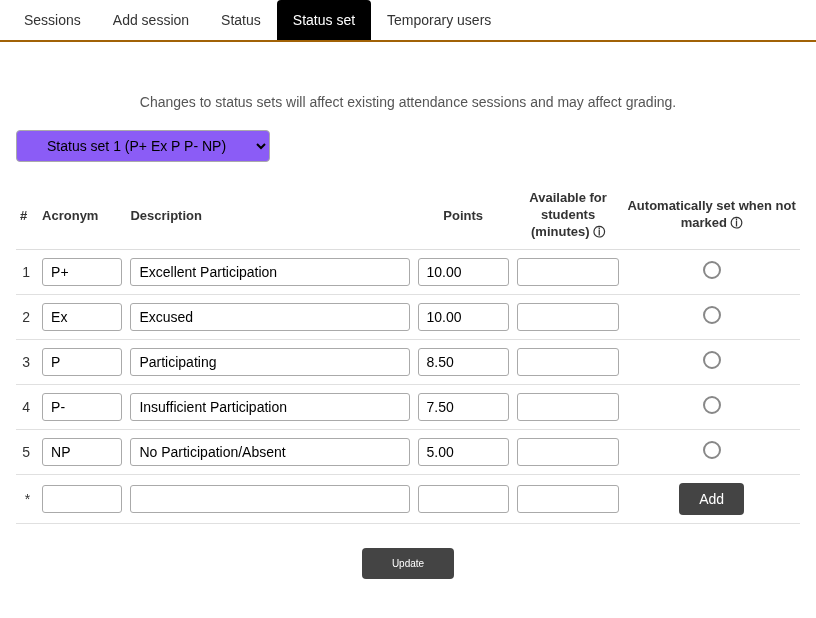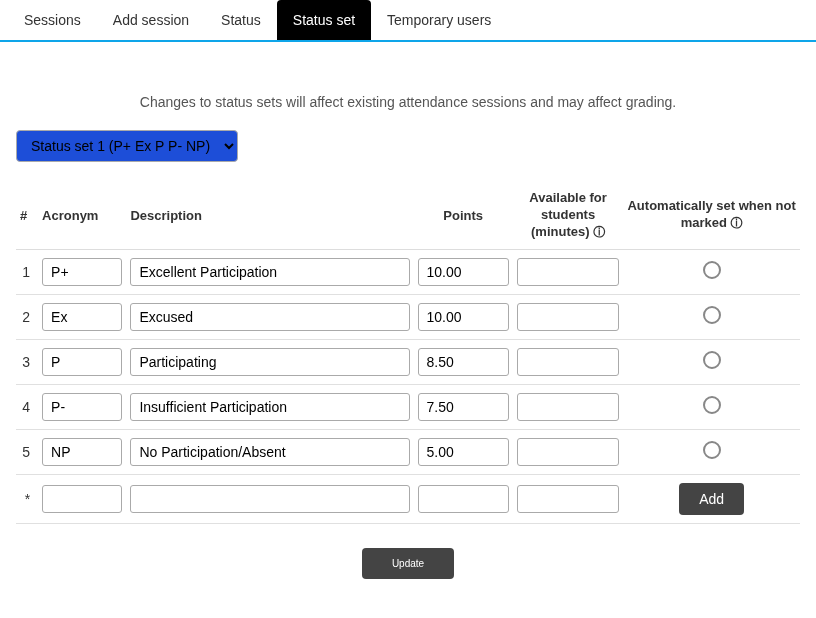--- a/index.html
+++ b/index.html
@@ -1,19 +1,19 @@
 <!DOCTYPE html>
 <html><head>
   <meta charset="utf-8">
   <style>
     * { box-sizing: border-box; margin: 0; padding: 0; }
     body { font-family: Arial, sans-serif; font-size: 14px; color: #333; background: #fff; width: 816px; }
 
     
-    .nav-tabs { display: flex; border-bottom: 2px solid #0ea5e9; padding: 0 8px; }
+    .nav-tabs { display: flex; border-bottom: 2px solid #a16207; padding: 0 8px; }
     .nav-tab {
       padding: 12px 16px;
       cursor: pointer;
       color: #333;
       text-decoration: none;
       border: none;
       background: none;
       font-size: 14px;
     }
     .nav-tab.active {
@@ -28,27 +28,27 @@
     .notice {
       text-align: center;
       color: #555;
       margin-bottom: 20px;
       font-size: 14px;
       margin-top: 32px;
     }
 
     
     .status-set-select {
-      padding: 6px 10px;
+      padding: 6px 26px;
       font-size: 14px;
       border: 1px solid #aaa;
       border-radius: 4px;
       margin-bottom: 20px;
       cursor: pointer;
-      background: #1d4ed8;
+      background: #8b5cf6;
       min-width: 220px;
     }
 
     
     table { width: 100%; border-collapse: collapse; }
     thead th {
       padding: 8px 4px;
       font-weight: bold;
       font-size: 13px;
       color: #333;

